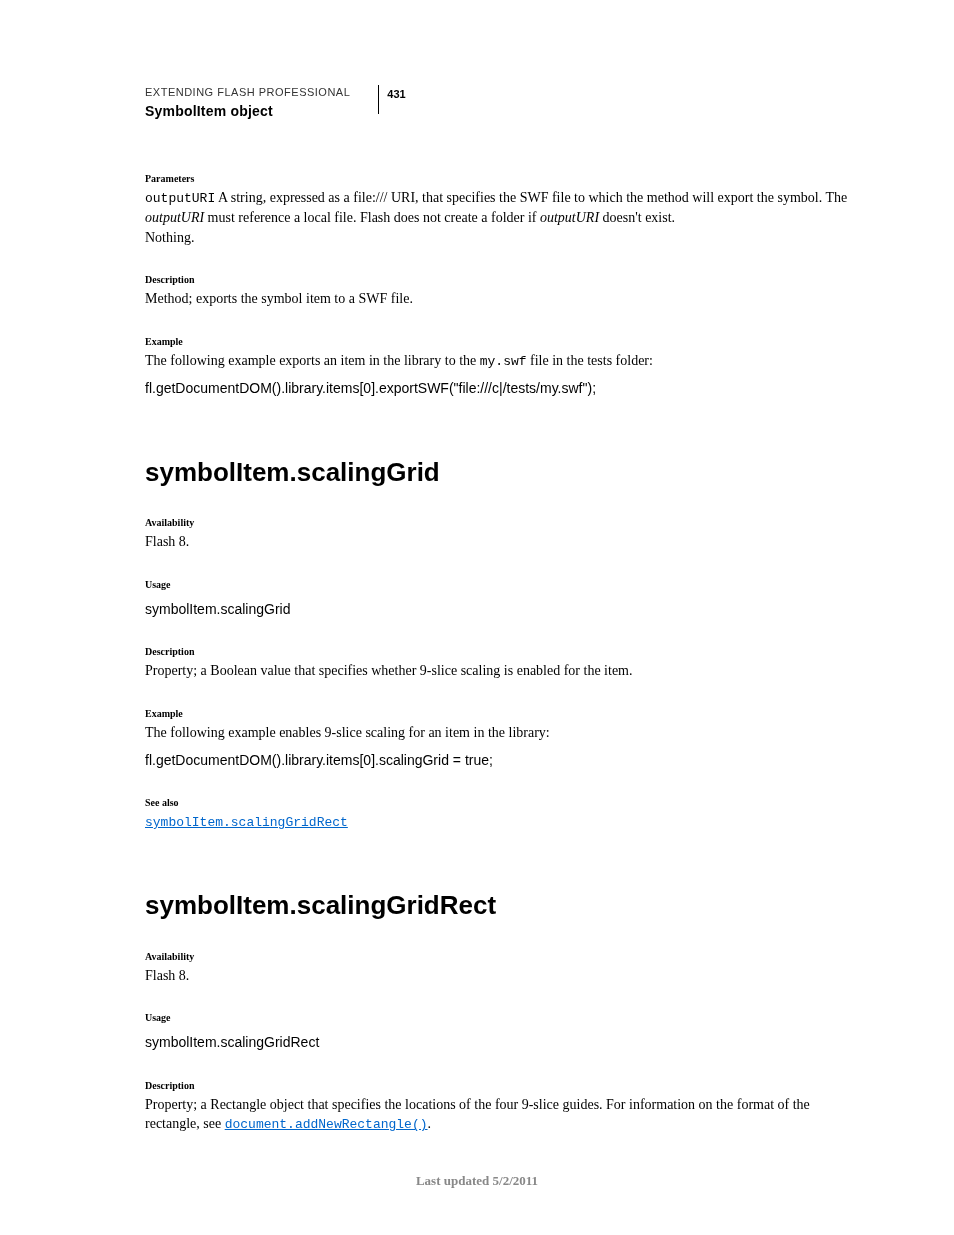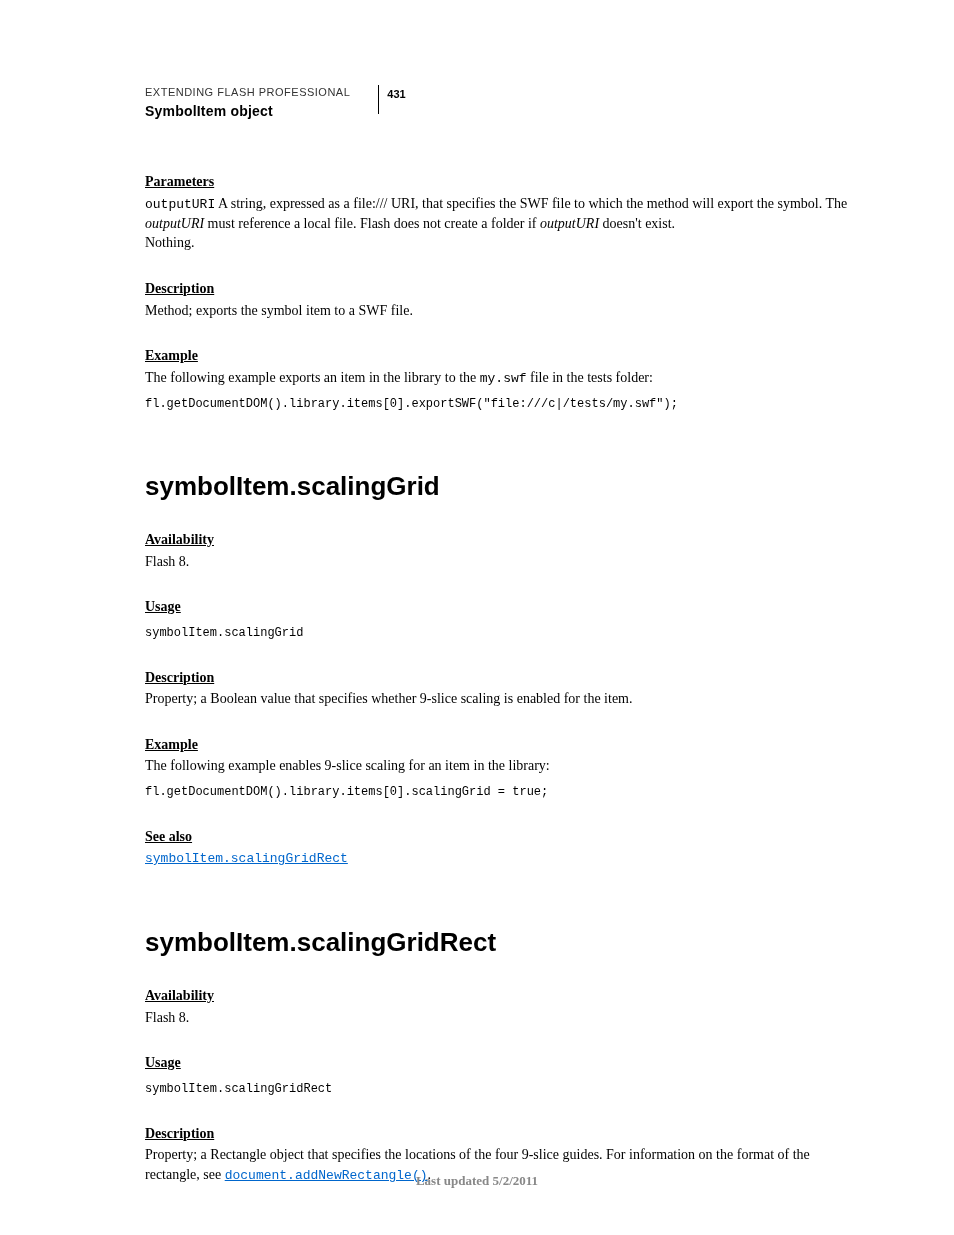--- a/index.html
+++ b/index.html
@@ -45,36 +45,35 @@
     padding-left: 8px;
     padding-top: 2px;
     padding-bottom: 12px;
     font-family: "Myriad Pro", Arial, Helvetica, sans-serif;
     font-weight: bold;
     font-size: 11px;
     margin-left: 28px;
   }
   .section-head {
     font-weight: bold;
-    font-size: 14px;
+    font-size: 10px;
     margin-top: 26px;
     margin-bottom: 2px;
-    text-decoration: underline;
   }
   .body-text {
     font-size: 14px;
     margin: 0 0 0 0;
   }
   .code-inline {
     font-family: "Courier New", monospace;
     font-size: 13px;
   }
   .code-block {
-    font-family: Liberation Mono, monospace;
-    font-size: 12px;
+    font-family: Liberation Sans, sans-serif;
+    font-size: 14px;
     margin-top: 8px;
     margin-bottom: 4px;
     white-space: pre;
   }
   .big-heading {
     font-family: "Myriad Pro", Arial, Helvetica, sans-serif;
     font-weight: bold;
     font-size: 26px;
     margin-top: 55px;
     margin-bottom: 22px;

